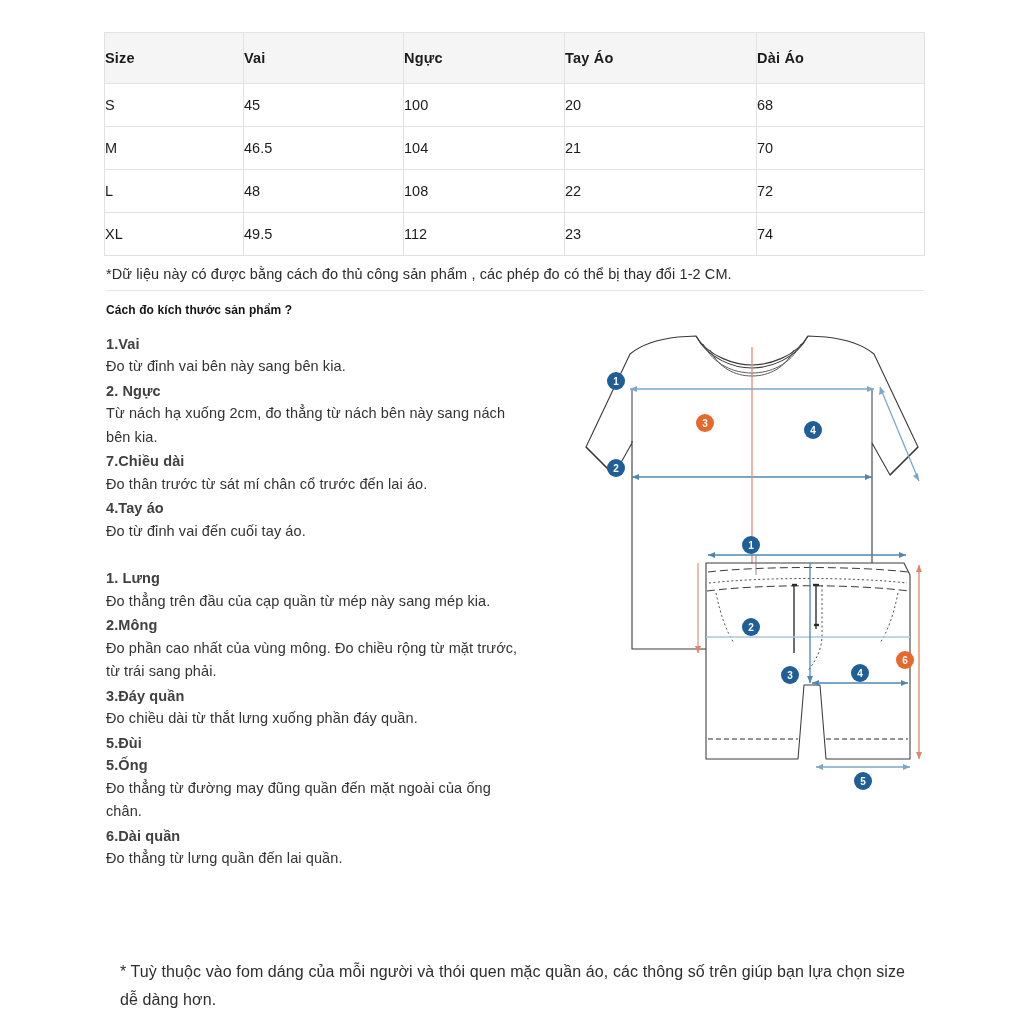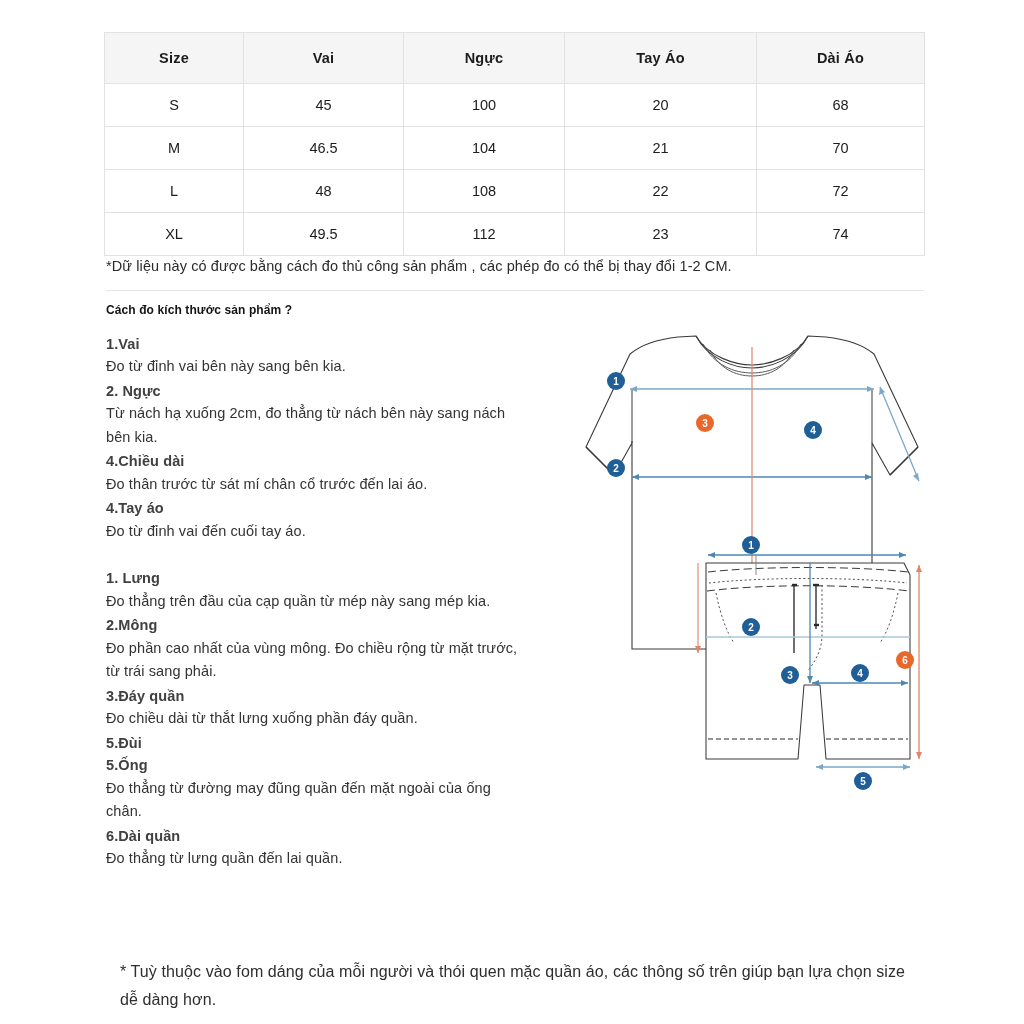--- a/index.html
+++ b/index.html
@@ -29,21 +29,21 @@
     position: absolute;
     left: 104px;
     top: 32px;
     width: 820px;
     border-collapse: collapse;
     table-layout: fixed;
   }
   .size-table th,
   .size-table td {
     border: 1px solid #e2e2e2;
-    text-align: center;
+    text-align: left;
     font-size: 14.5px;
     color: #1c1c1c;
     padding: 0;
   }
   .size-table thead th {
     background: #f5f5f5;
     font-weight: 700;
     height: 51px;
     letter-spacing: .2px;
   }
@@ -55,21 +55,21 @@
   .size-table col.c-size { width: 139px; }
   .size-table col.c-vai  { width: 160px; }
   .size-table col.c-nguc { width: 161px; }
   .size-table col.c-tay  { width: 192px; }
   .size-table col.c-dai  { width: 168px; }
 
   
   .table-note {
     position: absolute;
     left: 106px;
-    top: 256px;
+    top: 264px;
     width: 830px;
     font-size: 14.5px;
     color: #2b2b2b;
     line-height: 1.5;
     letter-spacing: .1px;
   }
   .rule {
     position: absolute;
     left: 106px;
     top: 290px;
@@ -201,21 +201,21 @@
 
     <div class="item">
       <div class="item-head">1.Vai</div>
       <div class="item-body">Đo từ đỉnh vai bên này sang bên kia.</div>
     </div>
     <div class="item">
       <div class="item-head">2. Ngực</div>
       <div class="item-body">Từ nách hạ xuống 2cm, đo thẳng từ nách bên này sang nách bên kia.</div>
     </div>
     <div class="item">
-      <div class="item-head">4.Chiều dài</div>
+      <div class="item-head">7.Chiều dài</div>
       <div class="item-body">Đo thân trước từ sát mí chân cổ trước đến lai áo.</div>
     </div>
     <div class="item">
       <div class="item-head">4.Tay áo</div>
       <div class="item-body">Đo từ đỉnh vai đến cuối tay áo.</div>
     </div>
 
     <div class="group-gap"></div>
 
     <div class="item">

